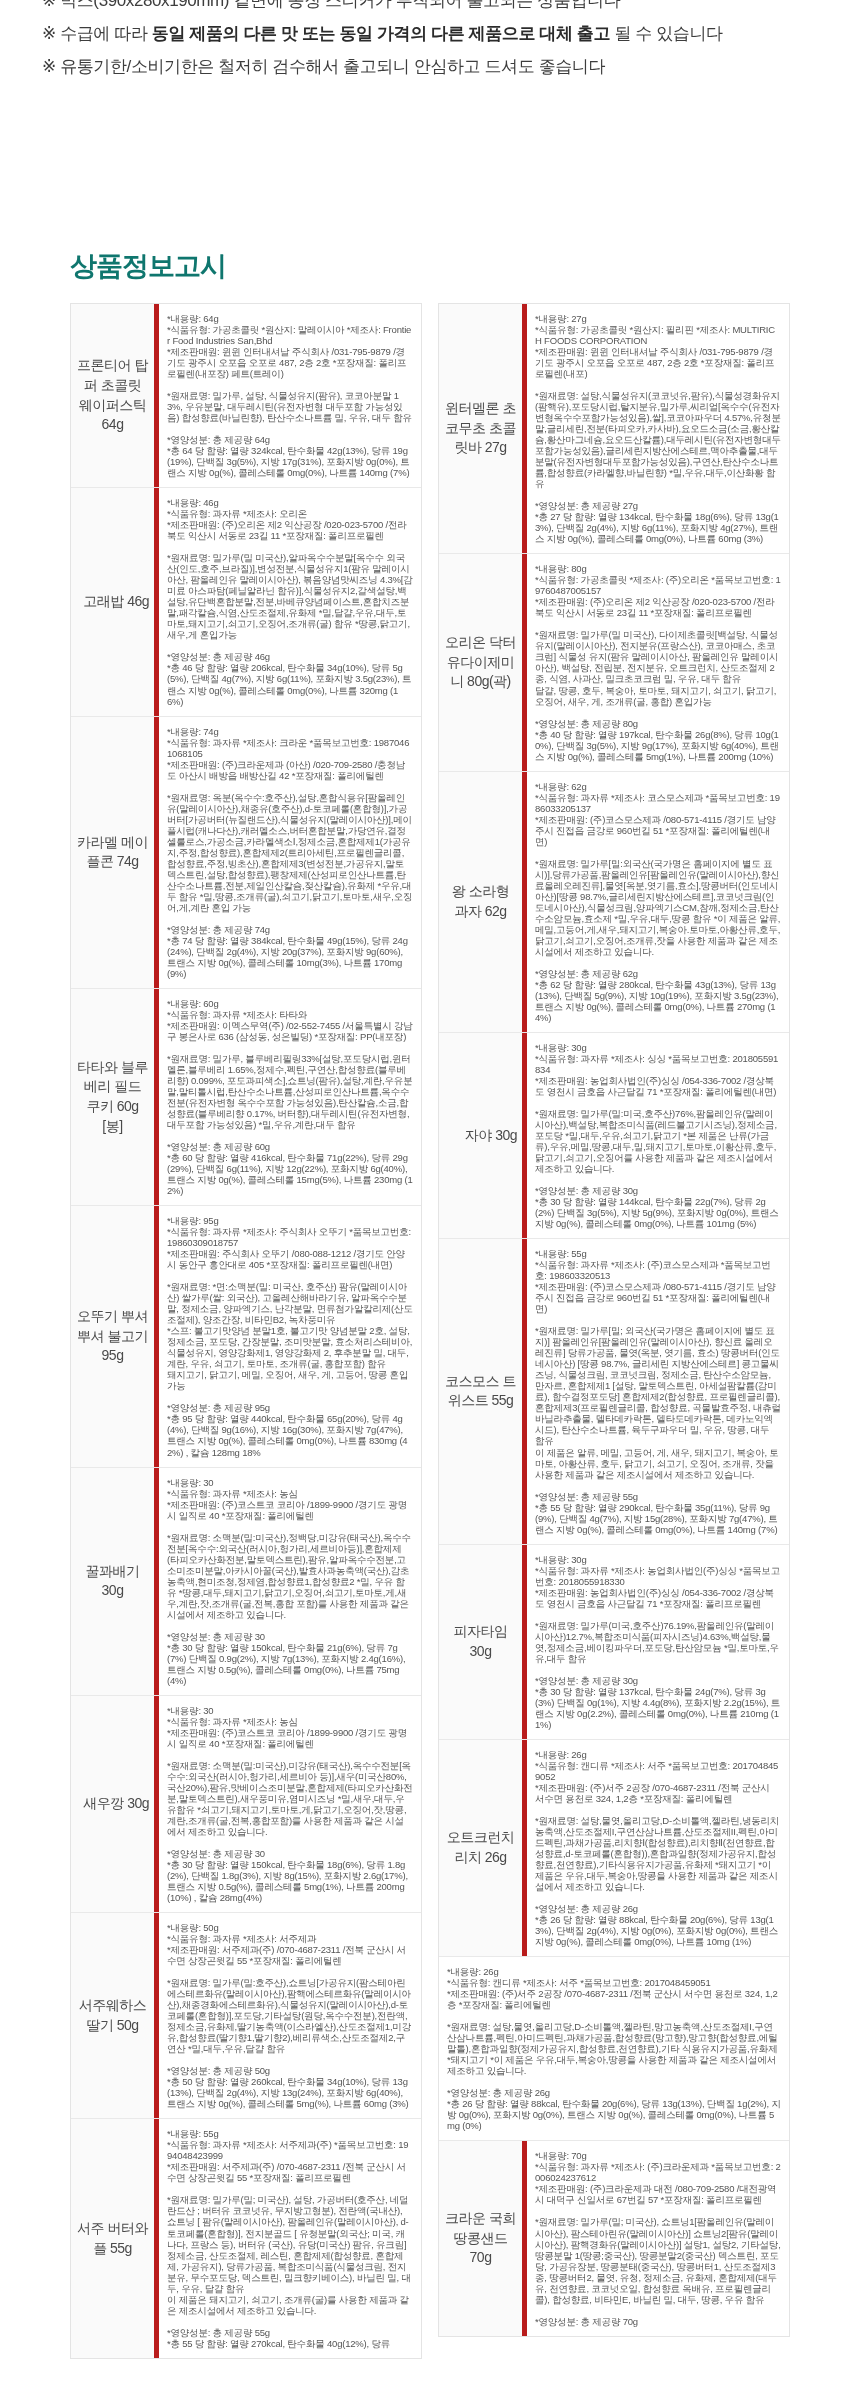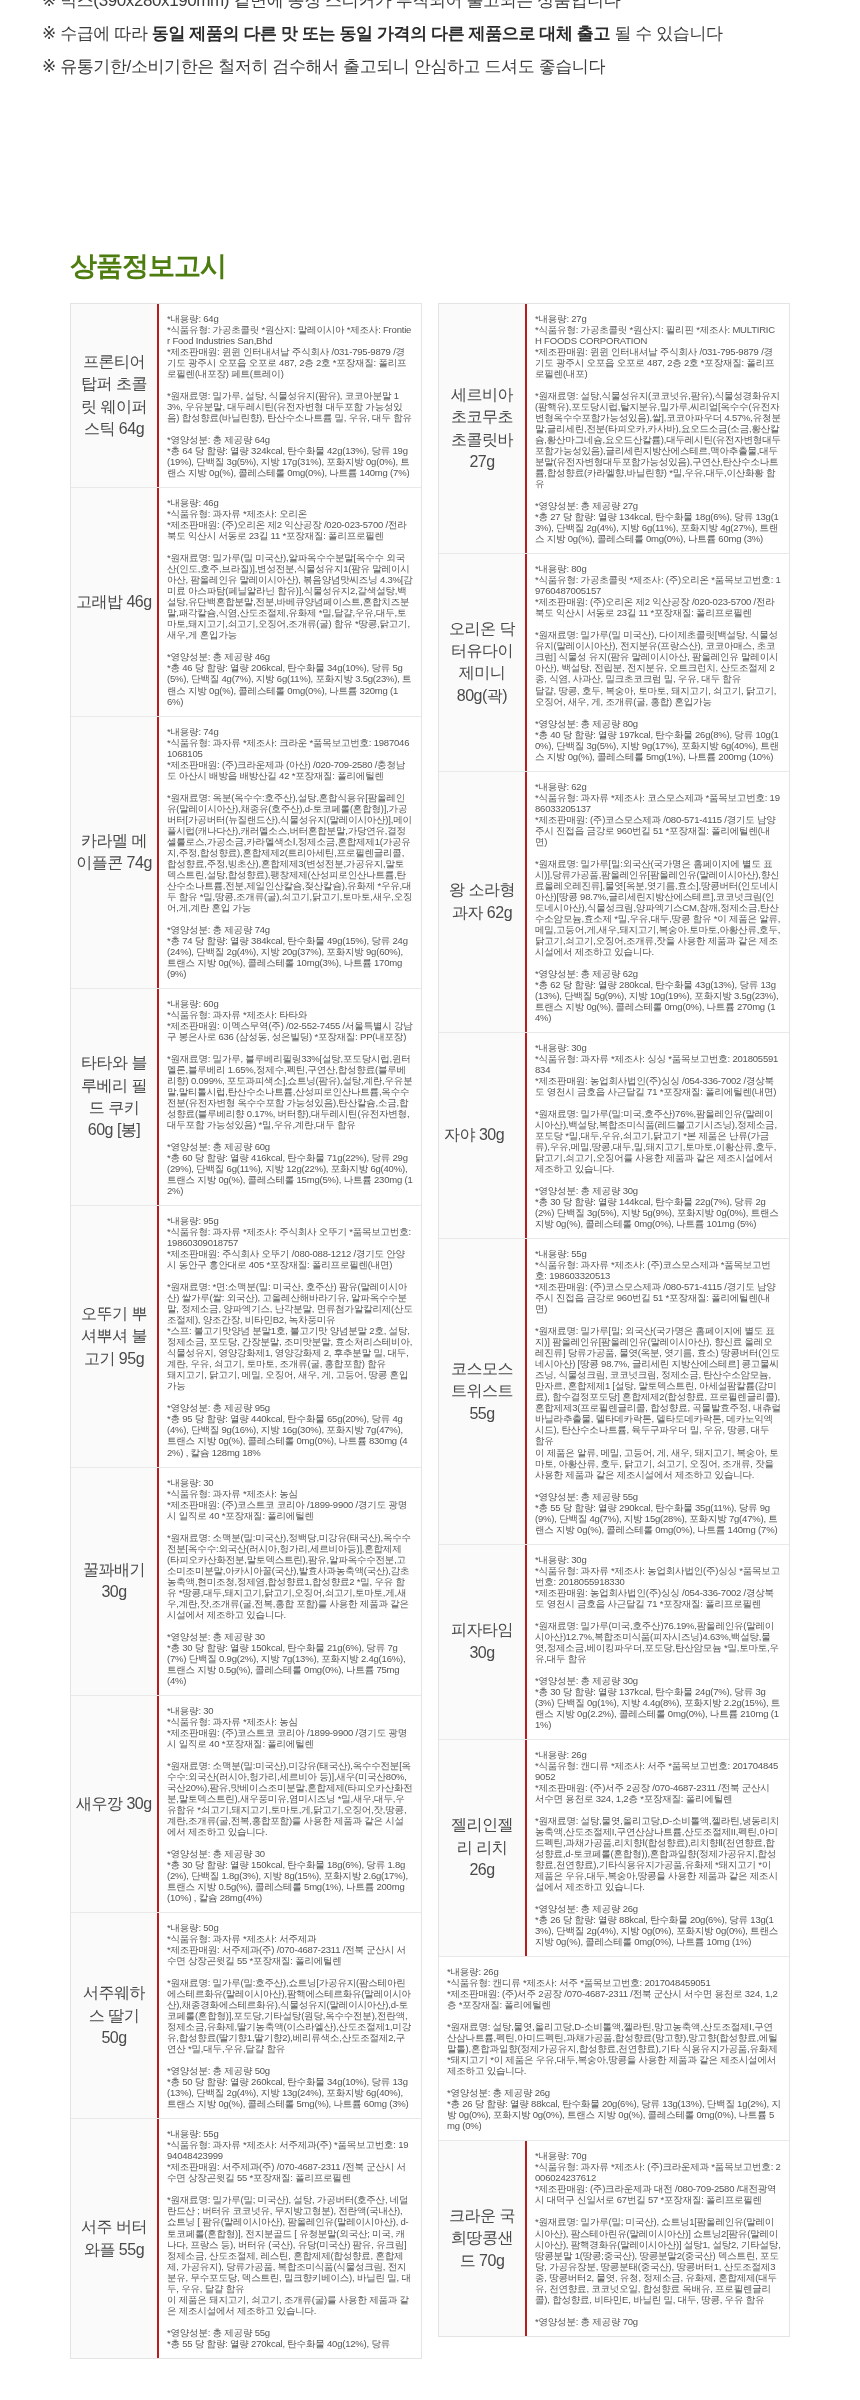--- a/index.html
+++ b/index.html
@@ -9,40 +9,40 @@
     -webkit-font-smoothing:antialiased;
   }
   .notices{
     margin:-16px 0 0 42px;
     font-size:17px;line-height:33px;color:#3d3d3d;letter-spacing:-0.4px;
   }
   .notice{margin:0;}
   .notice b{font-weight:700;color:#2b2b2b;margin-top:14px;}
   .page-title{
     margin:167px 0 0 70px;
-    font-size:27px;line-height:32px;font-weight:700;color:#4d7c0f;letter-spacing:-1px;
+    font-size:27px;line-height:32px;font-weight:700;color:#0f766e;letter-spacing:-1px;
   }
   .tables{
     display:flex;gap:16px;align-items:flex-start;
     margin:21px 70px 0 70px;
   }
   .ptable{
     width:352px;flex:none;
     border:1px solid #e4e4e4;
     box-sizing:border-box;
     background:#fff;
   }
   .prow{display:flex;align-items:stretch;}
   .prow + .prow{border-top:1px solid #e9e9e9;}
   .plabel{
     width:88px;flex:none;box-sizing:border-box;
-    background:#fafafa;border-right:2px solid #b91c1c;
-    display:flex;align-items:center;justify-content:flex-start;text-align:center;
+    background:#fafafa;border-right:5px solid #b91c1c;
+    display:flex;align-items:center;justify-content:flex-end;text-align:center;
     padding:10px 5px;
-    font-size:16px;line-height:1.4;color:#4a4a4a;letter-spacing:-0.5px;
+    font-size:14px;line-height:1.4;color:#4a4a4a;letter-spacing:-0.5px;
   }
   .pbody{
     flex:1;box-sizing:border-box;
     padding:9px 8px;
     font-size:9.5px;line-height:1.16;color:#555555;letter-spacing:-0.2px;
     white-space:pre-line;word-break:break-all;
   }
 </style>
 </head>
 <body>
@@ -188,21 +188,21 @@
 이 제품은 돼지고기, 쇠고기, 조개류(굴)를 사용한 제품과 같은 제조시설에서 제조하고 있습니다.
 
 *영양성분: 총 제공량 55g
 *총 55 당 함량: 열량 270kcal, 탄수화물 40g(12%), 당류</div>
       </div>
     </div>
   <div class="ptable">
 
       <div class="prow">
         <div class="plabel">
-          <span>세르비아 초코무초 초콜릿바 27g</span>
+          <span>윈터멜론 초코무초 초콜릿바 27g</span>
         </div>
         <div class="pbody">*내용량: 27g
 *식품유형: 가공초콜릿 *원산지: 필리핀 *제조사: MULTIRICH FOODS CORPORATION
 *제조판매원: 윈윈 인터내셔날 주식회사 /031-795-9879 /경기도 광주시 오포읍 오포로 487, 2층 2호 *포장재질: 폴리프로필렌(내포)
 
 *원재료명: 설탕,식물성유지(코코넛유,팜유),식물성경화유지(팜핵유),포도당시럽,탈지분유,밀가루,씨리얼[옥수수(유전자변형옥수수포함가능성있음),쌀],코코아파우더 4.57%,유청분말,글리세린,전분(타피오카,카사바),요오드소금(소금,황산칼슘,황산마그네슘,요오드산칼륨),대두레시틴(유전자변형대두포함가능성있음),글리세린지방산에스테르,맥아추출물,대두분말(유전자변형대두포함가능성있음),구연산,탄산수소나트륨,합성향료(카라멜향,바닐린향) *밀,우유,대두,이산화황 함유
 
 *영양성분: 총 제공량 27g
 *총 27 당 함량: 열량 134kcal, 탄수화물 18g(6%), 당류 13g(13%), 단백질 2g(4%), 지방 6g(11%), 포화지방 4g(27%), 트랜스 지방 0g(%), 콜레스테롤 0mg(0%), 나트륨 60mg (3%)</div>
       </div>
@@ -274,21 +274,21 @@
 *제조판매원: 농업회사법인(주)싱싱 /054-336-7002 /경상북도 영천시 금호읍 사근달길 71 *포장재질: 폴리프로필렌
 
 *원재료명: 밀가루(미국,호주산)76.19%,팜올레인유(말레이시아산)12.7%,복합조미식품(피자시즈닝)4.63%,백설탕,물엿,정제소금,베이킹파우더,포도당,탄산암모늄 *밀,토마토,우유,대두 함유
 
 *영양성분: 총 제공량 30g
 *총 30 당 함량: 열량 137kcal, 탄수화물 24g(7%), 당류 3g(3%) 단백질 0g(1%), 지방 4.4g(8%), 포화지방 2.2g(15%), 트랜스 지방 0g(2.2%), 콜레스테롤 0mg(0%), 나트륨 210mg (11%)</div>
       </div>
 
       <div class="prow">
         <div class="plabel">
-          <span>젤리인젤리 리치 26g</span>
+          <span>오트크런치 리치 26g</span>
         </div>
         <div class="pbody">*내용량: 26g
 *식품유형: 캔디류 *제조사: 서주 *품목보고번호: 2017048459052
 *제조판매원: (주)서주 2공장 /070-4687-2311 /전북 군산시 서수면 용천로 324, 1,2층 *포장재질: 폴리에틸렌
 
 *원재료명: 설탕,물엿,올리고당,D-소비톨액,젤라틴,냉동리치농축액,산도조절제I,구연산삼나트륨,산도조절제II,펙틴,아미드펙틴,과채가공품,리치향Ⅰ(합성향료),리치향Ⅱ(천연향료,합성향료,d-토코페롤(혼합형)),혼합과일향(정제가공유지,합성향료,천연향료),기타식용유지가공품,유화제 *돼지고기 *이 제품은 우유,대두,복숭아,땅콩을 사용한 제품과 같은 제조시설에서 제조하고 있습니다.
 
 *영양성분: 총 제공량 26g
 *총 26 당 함량: 열량 88kcal, 탄수화물 20g(6%), 당류 13g(13%), 단백질 2g(4%), 지방 0g(0%), 포화지방 0g(0%), 트랜스 지방 0g(%), 콜레스테롤 0mg(0%), 나트륨 10mg (1%)</div>
       </div>

